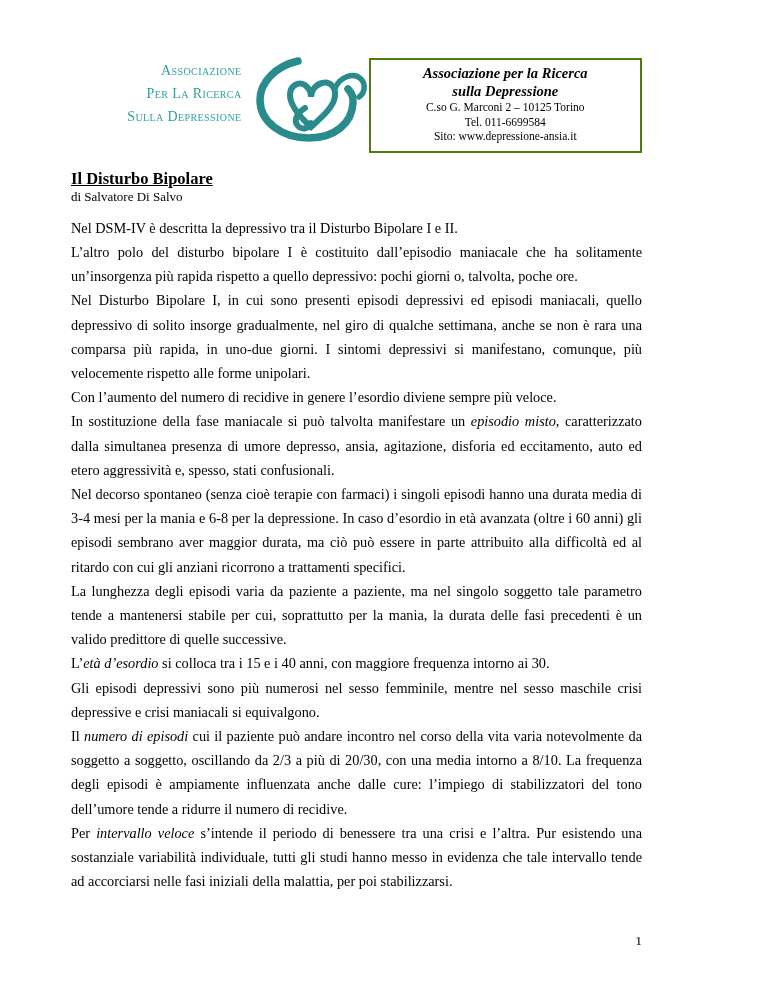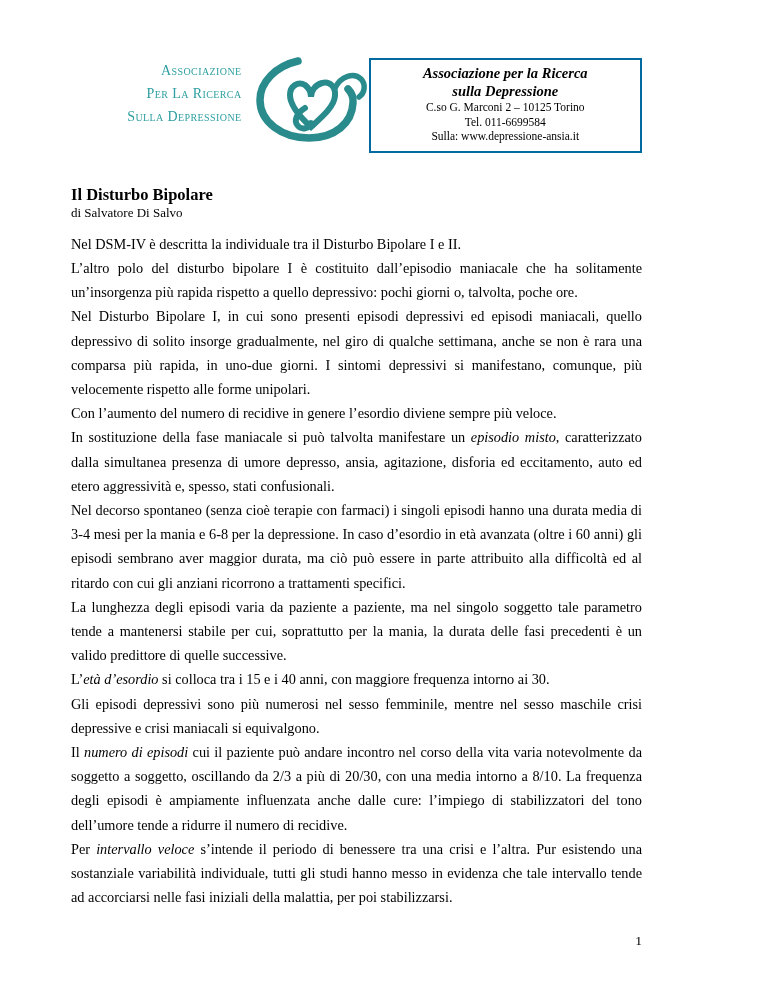--- a/index.html
+++ b/index.html
@@ -27,41 +27,42 @@
     font-size: 14px;
     line-height: 23px;
     letter-spacing: 0.4px;
     color: #2e9fa0;
   }
   .logo-icon { margin-left: 13px; margin-top: 2px; flex: 0 0 auto; }
   .info-box {
     margin-left: auto;
     margin-top: 6px;
     width: 282px;
-    border: 2px solid #0369a1;
+    border: 2px solid #4d7c0f;
     text-align: center;
     padding: 5px 2px 7px;
   }
   .box-title {
     font-weight: bold;
     font-style: italic;
     font-size: 14.5px;
     line-height: 17.5px;
   }
   .box-line {
     font-size: 11.5px;
     line-height: 14.6px;
   }
   
   .main { margin: 0 71px; }
   .doc-title {
-    margin: 32px 0 0 0;
+    margin: 16px 0 0 0;
     font-size: 16.5px;
     line-height: 20px;
     font-weight: bold;
+    text-decoration: underline;
   }
   .byline {
     font-size: 13px;
     line-height: 16px;
   }
   .body-text {
     margin-top: 11px;
     font-size: 14.3px;
     line-height: 24.2px;
     text-align: justify;
@@ -98,30 +99,30 @@
           <path d="M50 54 C42 59 38 67 43 72 C47 76 54 75 56 69" stroke-width="6"></path>
         </g>
       </svg>
     </div>
 
     <div class="info-box">
       <div class="box-title">Associazione per la Ricerca</div>
       <div class="box-title">sulla Depressione</div>
       <div class="box-line">C.so G. Marconi 2 – 10125 Torino</div>
       <div class="box-line">Tel. 011-6699584</div>
-      <div class="box-line">Sulla: www.depressione-ansia.it</div>
+      <div class="box-line">Sito: www.depressione-ansia.it</div>
     </div>
 
   </header>
 
   <main class="main">
     <h1 class="doc-title">Il Disturbo Bipolare</h1>
     <div class="byline">di Salvatore Di Salvo</div>
     <div class="body-text">
-        <p>Nel DSM-IV è descritta la individuale tra il Disturbo Bipolare I e II.</p>
+        <p>Nel DSM-IV è descritta la depressivo tra il Disturbo Bipolare I e II.</p>
         <p>L’altro polo del disturbo bipolare I è costituito dall’episodio maniacale che ha solitamente un’insorgenza più rapida rispetto a quello depressivo: pochi giorni o, talvolta, poche ore.</p>
         <p>Nel Disturbo Bipolare I, in cui sono presenti episodi depressivi ed episodi maniacali, quello depressivo di solito insorge gradualmente, nel giro di qualche settimana, anche se non è rara una comparsa più rapida, in uno-due giorni. I sintomi depressivi si manifestano, comunque, più velocemente rispetto alle forme unipolari.</p>
         <p>Con l’aumento del numero di recidive in genere l’esordio diviene sempre più veloce.</p>
         <p>In sostituzione della fase maniacale si può talvolta manifestare un <i>episodio misto</i>, caratterizzato dalla simultanea presenza di umore depresso, ansia, agitazione, disforia ed eccitamento, auto ed etero aggressività e, spesso, stati confusionali.</p>
         <p>Nel decorso spontaneo (senza cioè terapie con farmaci) i singoli episodi hanno una durata media di 3-4 mesi per la mania e 6-8 per la depressione. In caso d’esordio in età avanzata (oltre i 60 anni) gli episodi sembrano aver maggior durata, ma ciò può essere in parte attribuito alla difficoltà ed al ritardo con cui gli anziani ricorrono a trattamenti specifici.</p>
         <p>La lunghezza degli episodi varia da paziente a paziente, ma nel singolo soggetto tale parametro tende a mantenersi stabile per cui, soprattutto per la mania, la durata delle fasi precedenti è un valido predittore di quelle successive.</p>
         <p>L’<i>età d’esordio</i> si colloca tra i 15 e i 40 anni, con maggiore frequenza intorno ai 30.</p>
         <p>Gli episodi depressivi sono più numerosi nel sesso femminile, mentre nel sesso maschile crisi depressive e crisi maniacali si equivalgono.</p>
         <p>Il <i>numero di episodi</i> cui il paziente può andare incontro nel corso della vita varia notevolmente da soggetto a soggetto, oscillando da 2/3 a più di 20/30, con una media intorno a 8/10. La frequenza degli episodi è ampiamente influenzata anche dalle cure: l’impiego di stabilizzatori del tono dell’umore tende a ridurre il numero di recidive.</p>
         <p>Per <i>intervallo veloce</i> s’intende il periodo di benessere tra una crisi e l’altra. Pur esistendo una sostanziale variabilità individuale, tutti gli studi hanno messo in evidenza che tale intervallo tende ad accorciarsi nelle fasi iniziali della malattia, per poi stabilizzarsi.</p>

